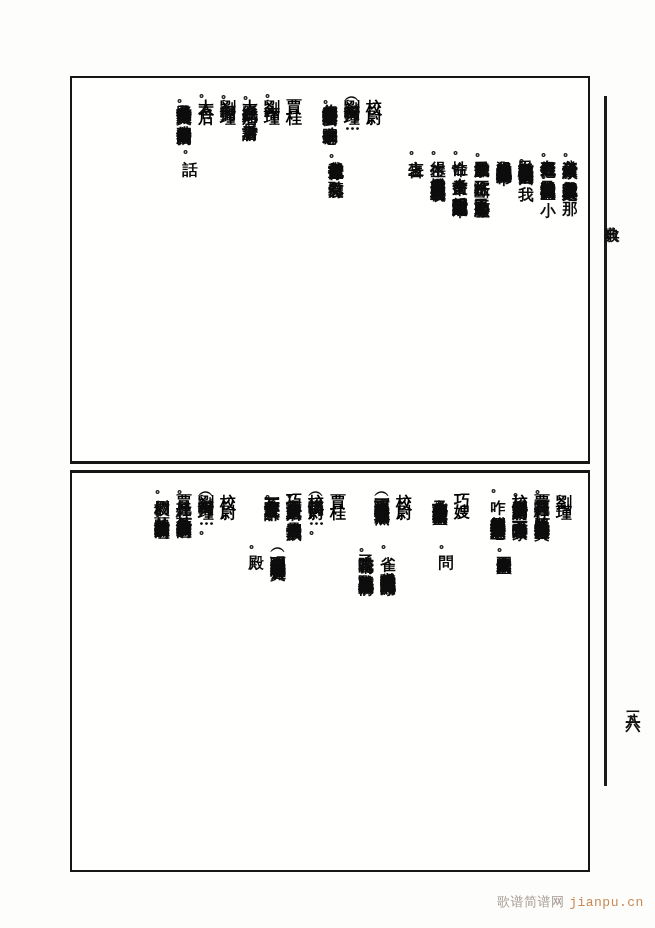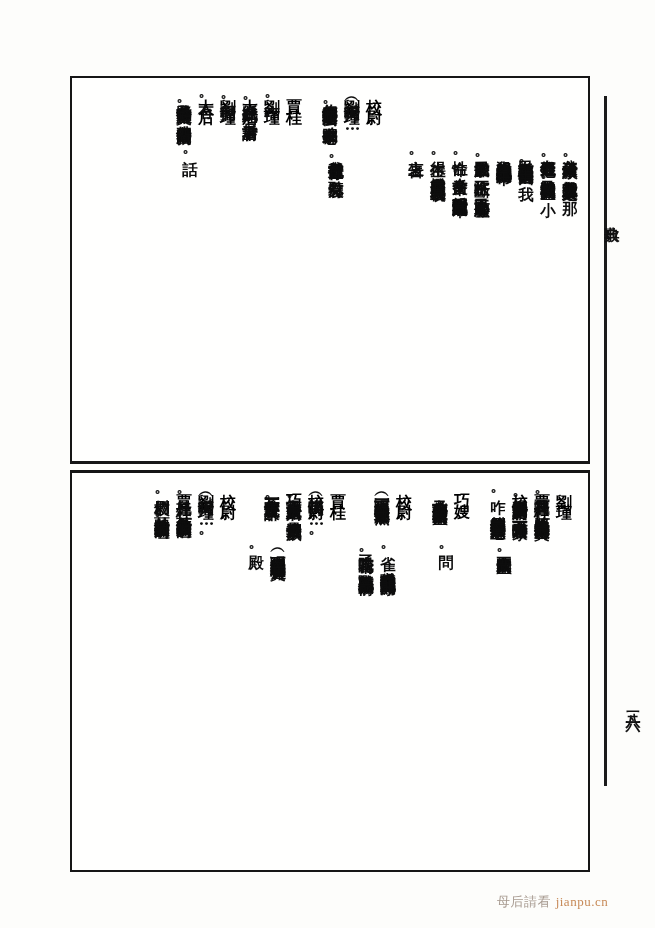--- a/index.html
+++ b/index.html
@@ -146,21 +146,21 @@
     left: 497px;
     top: 893px;
     font-size: 13px;
     color: #a79a90;
     letter-spacing: 0.5px;
     white-space: nowrap;
     font-family: "DejaVu Sans", "Liberation Sans", sans-serif;
   }
   .watermark .url {
     color: #c78a58;
-    font-family: Liberation Serif, serif;
+    font-family: Liberation Mono, monospace;
     letter-spacing: 0.5px;
   }
 </style>
 </head>
 <body>
 
 <div class="page">
 
   <div class="margin-rail"></div>
   <div class="running-head">歌典</div>
@@ -293,17 +293,17 @@
 
       <div class="col speaker">
         <span class="speaker-name">賈桂</span>
         <span class="speaker-body">校尉們。外頭什麼事又雞貓喧叫的。</span>
       </div>
 
     </div>
   </div>
 
   <div class="watermark">
-    <span>母后請看</span>
+    <span>歌谱简谱网</span>
     <span class="url">jianpu.cn</span>
   </div>
 
 </div>
 
 </body></html>

